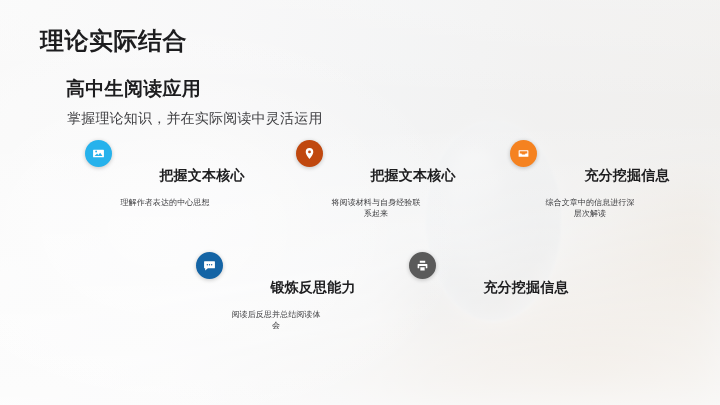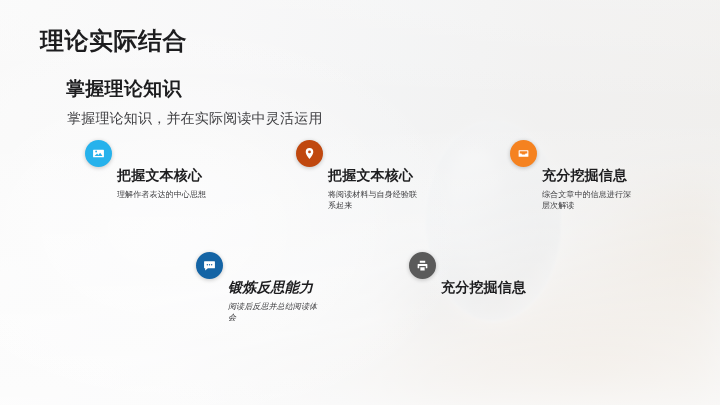--- a/index.html
+++ b/index.html
@@ -122,21 +122,21 @@
     background:
       linear-gradient(100deg, rgba(250,250,250,.97) 0%, rgba(248,248,249,.93) 30%, rgba(245,246,247,.85) 52%, rgba(244,244,244,.76) 70%, rgba(243,242,240,.72) 100%);
   }
   .bg-wash2 {
     background:
       radial-gradient(ellipse 420px 300px at 160px 230px, rgba(255,255,255,.60), rgba(255,255,255,0) 75%),
       linear-gradient(180deg, rgba(255,255,255,.18) 0%, rgba(255,255,255,0) 28%, rgba(255,255,255,.42) 78%, rgba(255,255,255,.60) 100%);
   }
 
   
-  .content { position: absolute; inset: 0; }
+  .content { position: absolute; inset: 0; text-align: center; }
 
   .slide-title {
     position: absolute;
     left: 40px;
     top: 25px;
     font-size: 24px;
     font-weight: bold;
     color: #1d1d1f;
     letter-spacing: .5px;
   }
@@ -176,36 +176,36 @@
   }
   .item-icon svg { display: block; }
   .item-title {
     font-size: 14px;
     font-weight: bold;
     color: #1d1d1f;
     letter-spacing: .2px;
     white-space: nowrap;
   }
   .item-desc {
-    margin-top: 4px;
+    margin-top: 12px;
     font-size: 8px;
     line-height: 1.42;
     color: #3a3a3d;
     letter-spacing: .1px;
     width: 96px;
   }
 
   
   #item-1 { left: 117px; top: 167px; }
   #item-1 .item-icon { left: -32px; top: -27px; background: #26b2ec; }
   #item-2 { left: 328px; top: 167px; }
   #item-2 .item-icon { left: -32px; top: -27px; background: #c0480f; }
   #item-3 { left: 542px; top: 167px; }
   #item-3 .item-icon { left: -32px; top: -27px; background: #f58220; }
-  #item-4 { left: 228px; top: 279px; font-style: italic; }
+  #item-4 { left: 228px; top: 279px; }
   #item-4 .item-icon { left: -32px; top: -27px; background: #1464a5; }
   #item-5 { left: 441px; top: 279px; }
   #item-5 .item-icon { left: -32px; top: -27px; background: #5a5a5a; }
 </style>
 </head>
 <body>
 
 <div id="slide">
 
   <div class="bg-layer bg-books"></div>
@@ -216,21 +216,21 @@
   <div class="bg-lens-glint"></div>
   <div class="bg-book-edge"></div>
   <div class="bg-book-edge2"></div>
   <div class="bg-layer bg-wash"></div>
   <div class="bg-layer bg-wash2"></div>
 
   <div class="content">
 
     <div class="slide-title">理论实际结合</div>
 
-    <div class="section-title">掌握理论知识</div>
+    <div class="section-title">高中生阅读应用</div>
 
     <div class="section-desc">掌握理论知识，并在实际阅读中灵活运用</div>
 
     <div class="item" id="item-1">
       <div class="item-icon">
         <svg width="13" height="13" viewBox="0 0 24 24" fill="#ffffff" aria-hidden="true">
           <path d="M3 5h18a1 1 0 0 1 1 1v12a1 1 0 0 1-1 1H3a1 1 0 0 1-1-1V6a1 1 0 0 1 1-1zm1.6 11.6h14.8l-4.4-6-3.3 4.3-2.3-2.8-4.8 4.5zM7.6 10a1.7 1.7 0 1 0 0-3.4 1.7 1.7 0 0 0 0 3.4z"></path>
         </svg>
       </div>
       <div class="item-title">把握文本核心</div>

